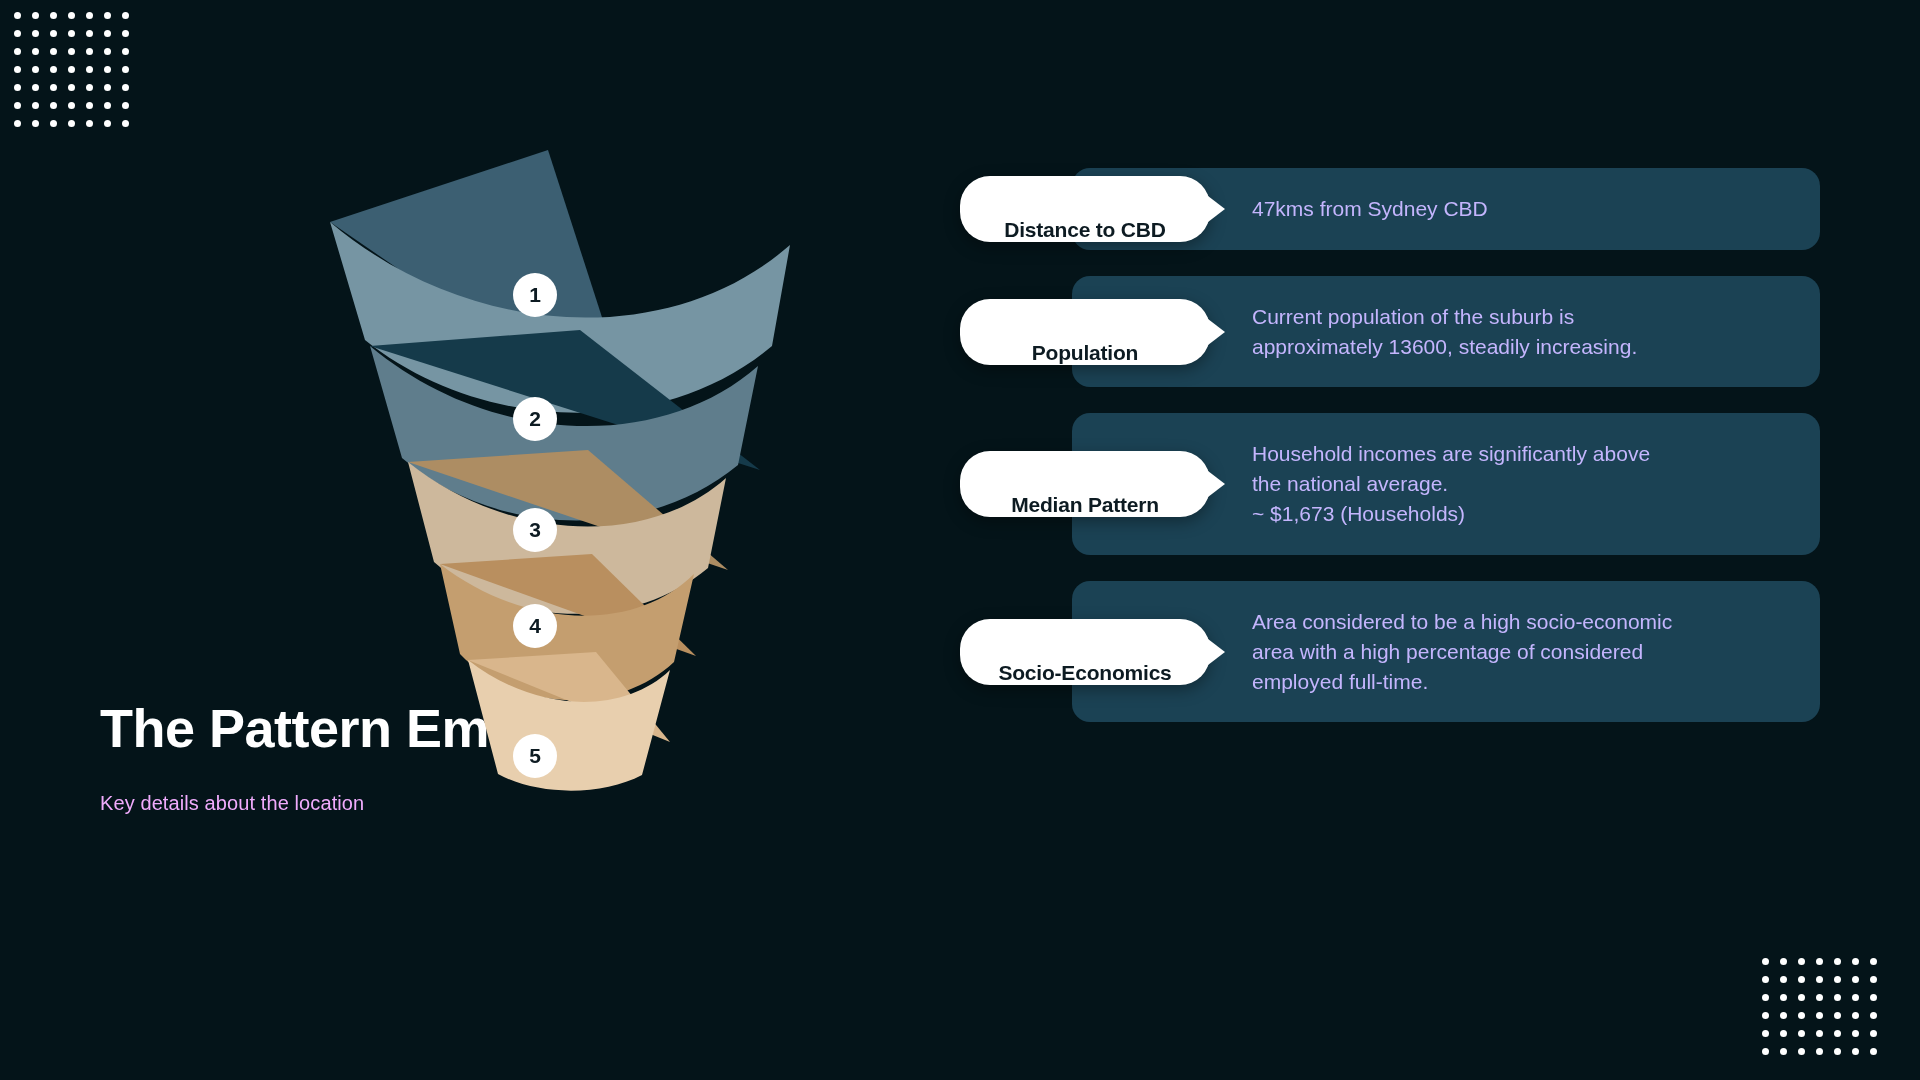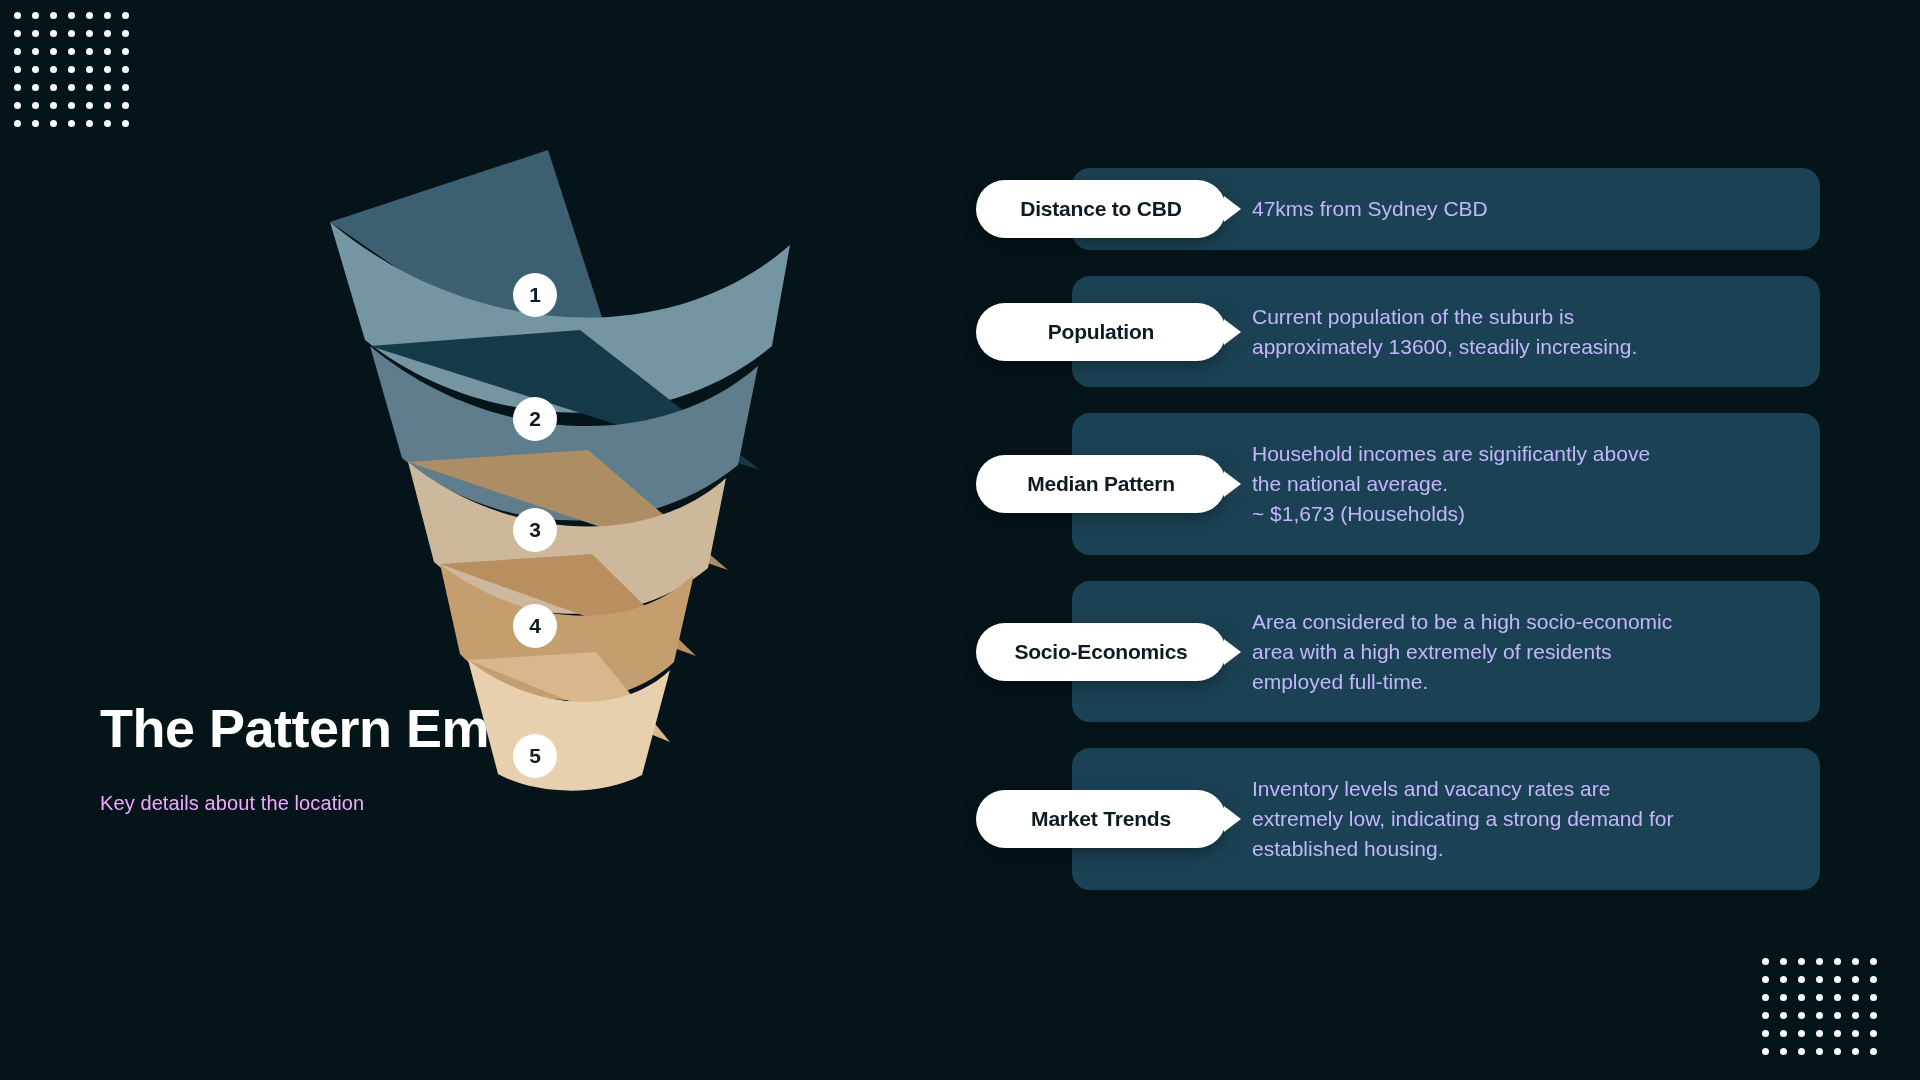--- a/index.html
+++ b/index.html
@@ -121,29 +121,29 @@
   }
   .row-desc {
     color: #c4b5fd;
     font-size: 21px;
     line-height: 1.42;
     font-weight: 400;
     white-space: pre-line;
   }
   .row-pill {
     position: absolute;
-    left: 16px;
+    left: 0;
     top: 50%;
     transform: translateY(-50%);
     background: #ffffff;
     border-radius: 30px;
-    height: 58px;
+    height: 66px;
     min-width: 250px;
     display: flex;
-    align-items: center;
+    align-items: flex-end;
     justify-content: center;
     padding: 0 22px;
     box-sizing: border-box;
     box-shadow: 0 5px 16px rgba(0,0,0,0.35);
     z-index: 3;
   }
   .row-pill::after {
     content: "";
     position: absolute;
     right: -15px;
@@ -344,33 +344,23 @@
 ~ $1,673 (Households)</div>
       </div>
       <div class="row-pill">
         <span class="row-pill-label">Median Pattern</span>
       </div>
     </div>
 
     <div class="row">
       <div class="row-card">
         <div class="row-desc">Area considered to be a high socio-economic
-area with a high extremely of residents
+area with a high percentage of considered
 employed full-time.</div>
       </div>
       <div class="row-pill">
         <span class="row-pill-label">Socio-Economics</span>
       </div>
     </div>
 
-    <div class="row">
-      <div class="row-card">
-        <div class="row-desc">Inventory levels and vacancy rates are
-extremely low, indicating a strong demand for
-established housing.</div>
-      </div>
-      <div class="row-pill">
-        <span class="row-pill-label">Market Trends</span>
-      </div>
-    </div>
 
   </div>
 </div>
 
 </body></html>

